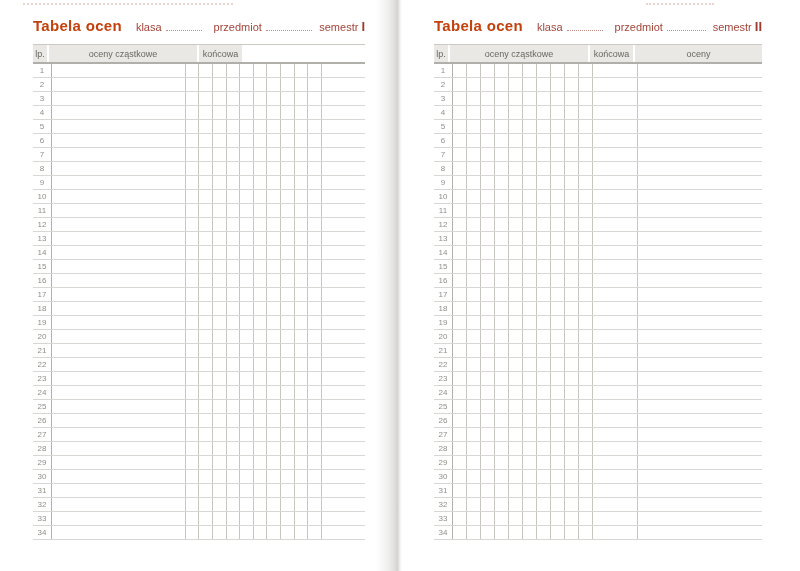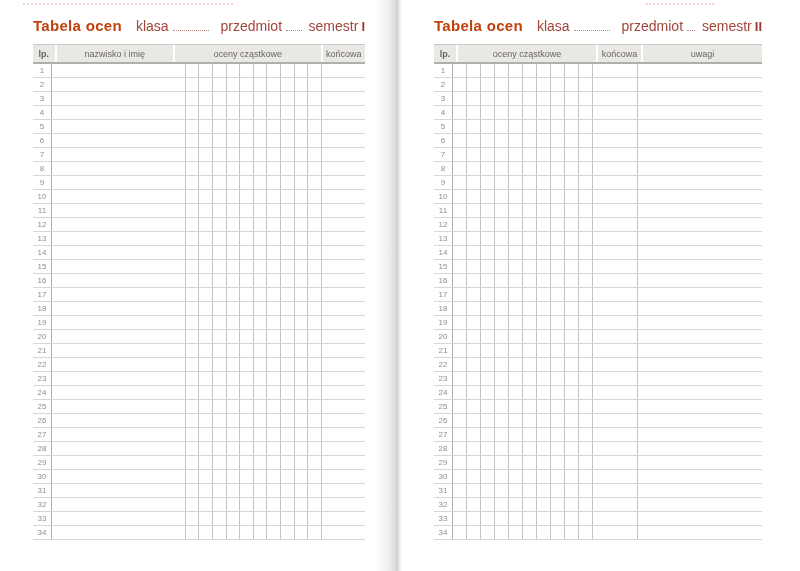--- a/index.html
+++ b/index.html
@@ -29,40 +29,40 @@
   #page-right{left:434px;width:328px;}
 
   .page-head{
     position:absolute;top:17px;left:0;right:0;height:24px;
     display:flex;align-items:baseline;
   }
   .title{
     font-size:15px;font-weight:bold;color:#c2410c;letter-spacing:0.3px;
     white-space:nowrap;
   }
-  .lbl{font-size:14px;color:#a2453a;white-space:nowrap;}
+  .lbl{font-size:11px;color:#a2453a;white-space:nowrap;}
   .sem-val{font-size:13px;font-weight:bold;color:#9e3a2f;margin-left:3px;}
   .dots{border-bottom:1px dotted #c08b84;height:9px;display:inline-block;}
   .dots.klasa-dots{width:36px;margin:0 12px 0 4px;}
   .dots.grow{flex:1;margin:0 7px 0 4px;}
   .gap-title{width:14px;}
 
   
   .gtable{position:absolute;top:44px;left:0;right:0;}
   .thead{
     display:flex;height:20px;box-sizing:border-box;
     border-top:1px solid #ccc9c4;border-bottom:2px solid #b1afaa;
   }
   .hcell{
     box-sizing:border-box;background:#e9e8e5;color:#6a675f;font-size:9px;
     display:flex;align-items:center;justify-content:center;
     border-right:2px solid #ffffff;white-space:nowrap;overflow:hidden;
   }
   .hcell:last-child{border-right:none;}
-  .lp-h{width:24px;font-weight:bold;}
+  .lp-h{width:16px;}
   #page-left .name-h{width:120px;}
   #page-left .grades-h{width:150px;}
   #page-left .final-h{width:43px;}
   #page-right .grades-h{width:140px;}
   #page-right .final-h{width:45px;}
   #page-right .remarks-h{flex:1;}
 
   .brow{
     display:flex;height:14px;box-sizing:border-box;
     border-bottom:1px solid #d9d7d3;
@@ -95,21 +95,20 @@
     <span class="lbl">klasa</span>
     <span class="dots klasa-dots"></span>
     <span class="lbl">przedmiot</span>
     <span class="dots grow"></span>
     <span class="lbl">semestr</span>
     <span class="sem-val">I</span>
   </div>
   <div class="gtable">
     <div class="thead">
       <div class="hcell lp-h">lp.</div>
-      <div class="hcell name-h">nazwisko i imię</div>
       <div class="hcell grades-h">oceny cząstkowe</div>
       <div class="hcell final-h">końcowa</div>
     </div>
     <div class="tbody">
         <div class="brow">
           <div class="cell lp-cell">1</div>
           <div class="cell name-cell"></div>
           <div class="cell grades">
             <div class="gcell"></div>
             <div class="gcell"></div>
@@ -732,21 +731,21 @@
     <span class="lbl">przedmiot</span>
     <span class="dots grow"></span>
     <span class="lbl">semestr</span>
     <span class="sem-val">II</span>
   </div>
   <div class="gtable">
     <div class="thead">
       <div class="hcell lp-h">lp.</div>
       <div class="hcell grades-h">oceny cząstkowe</div>
       <div class="hcell final-h">końcowa</div>
-      <div class="hcell remarks-h">uwagi</div>
+      <div class="hcell remarks-h">oceny</div>
     </div>
     <div class="tbody">
         <div class="brow">
           <div class="cell lp-cell">1</div>
           <div class="cell grades">
             <div class="gcell"></div>
             <div class="gcell"></div>
             <div class="gcell"></div>
             <div class="gcell"></div>
             <div class="gcell"></div>

